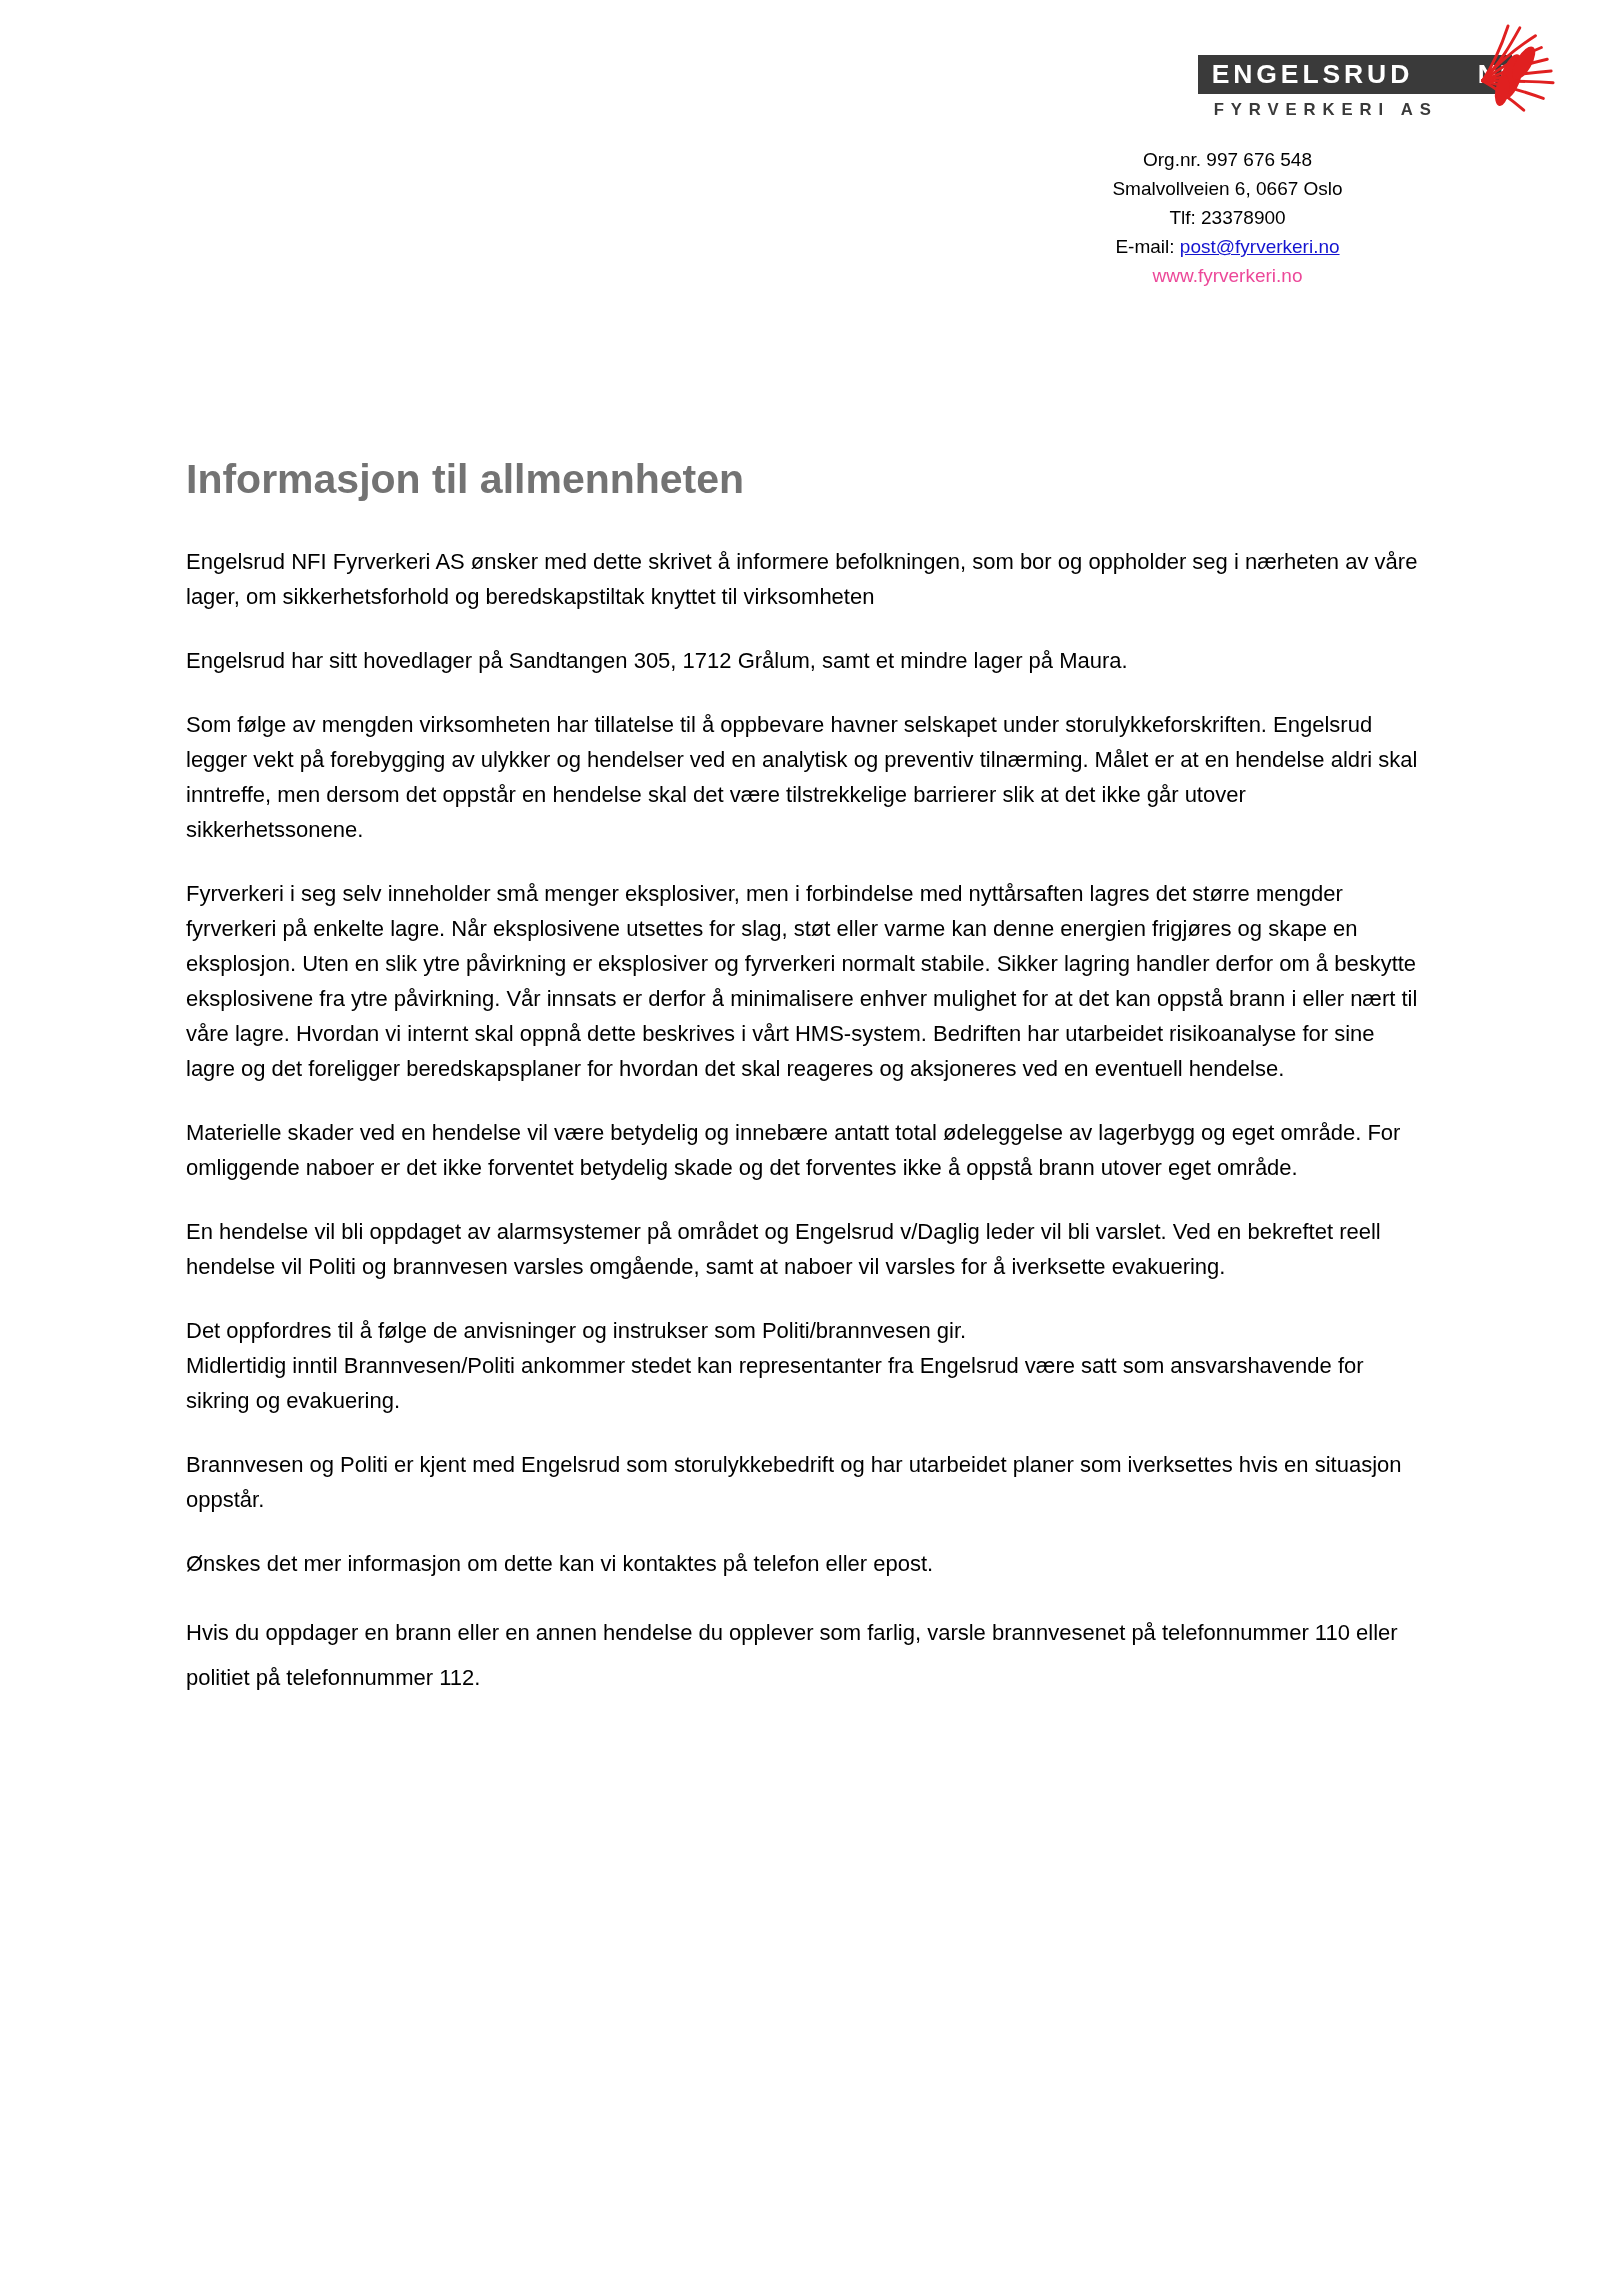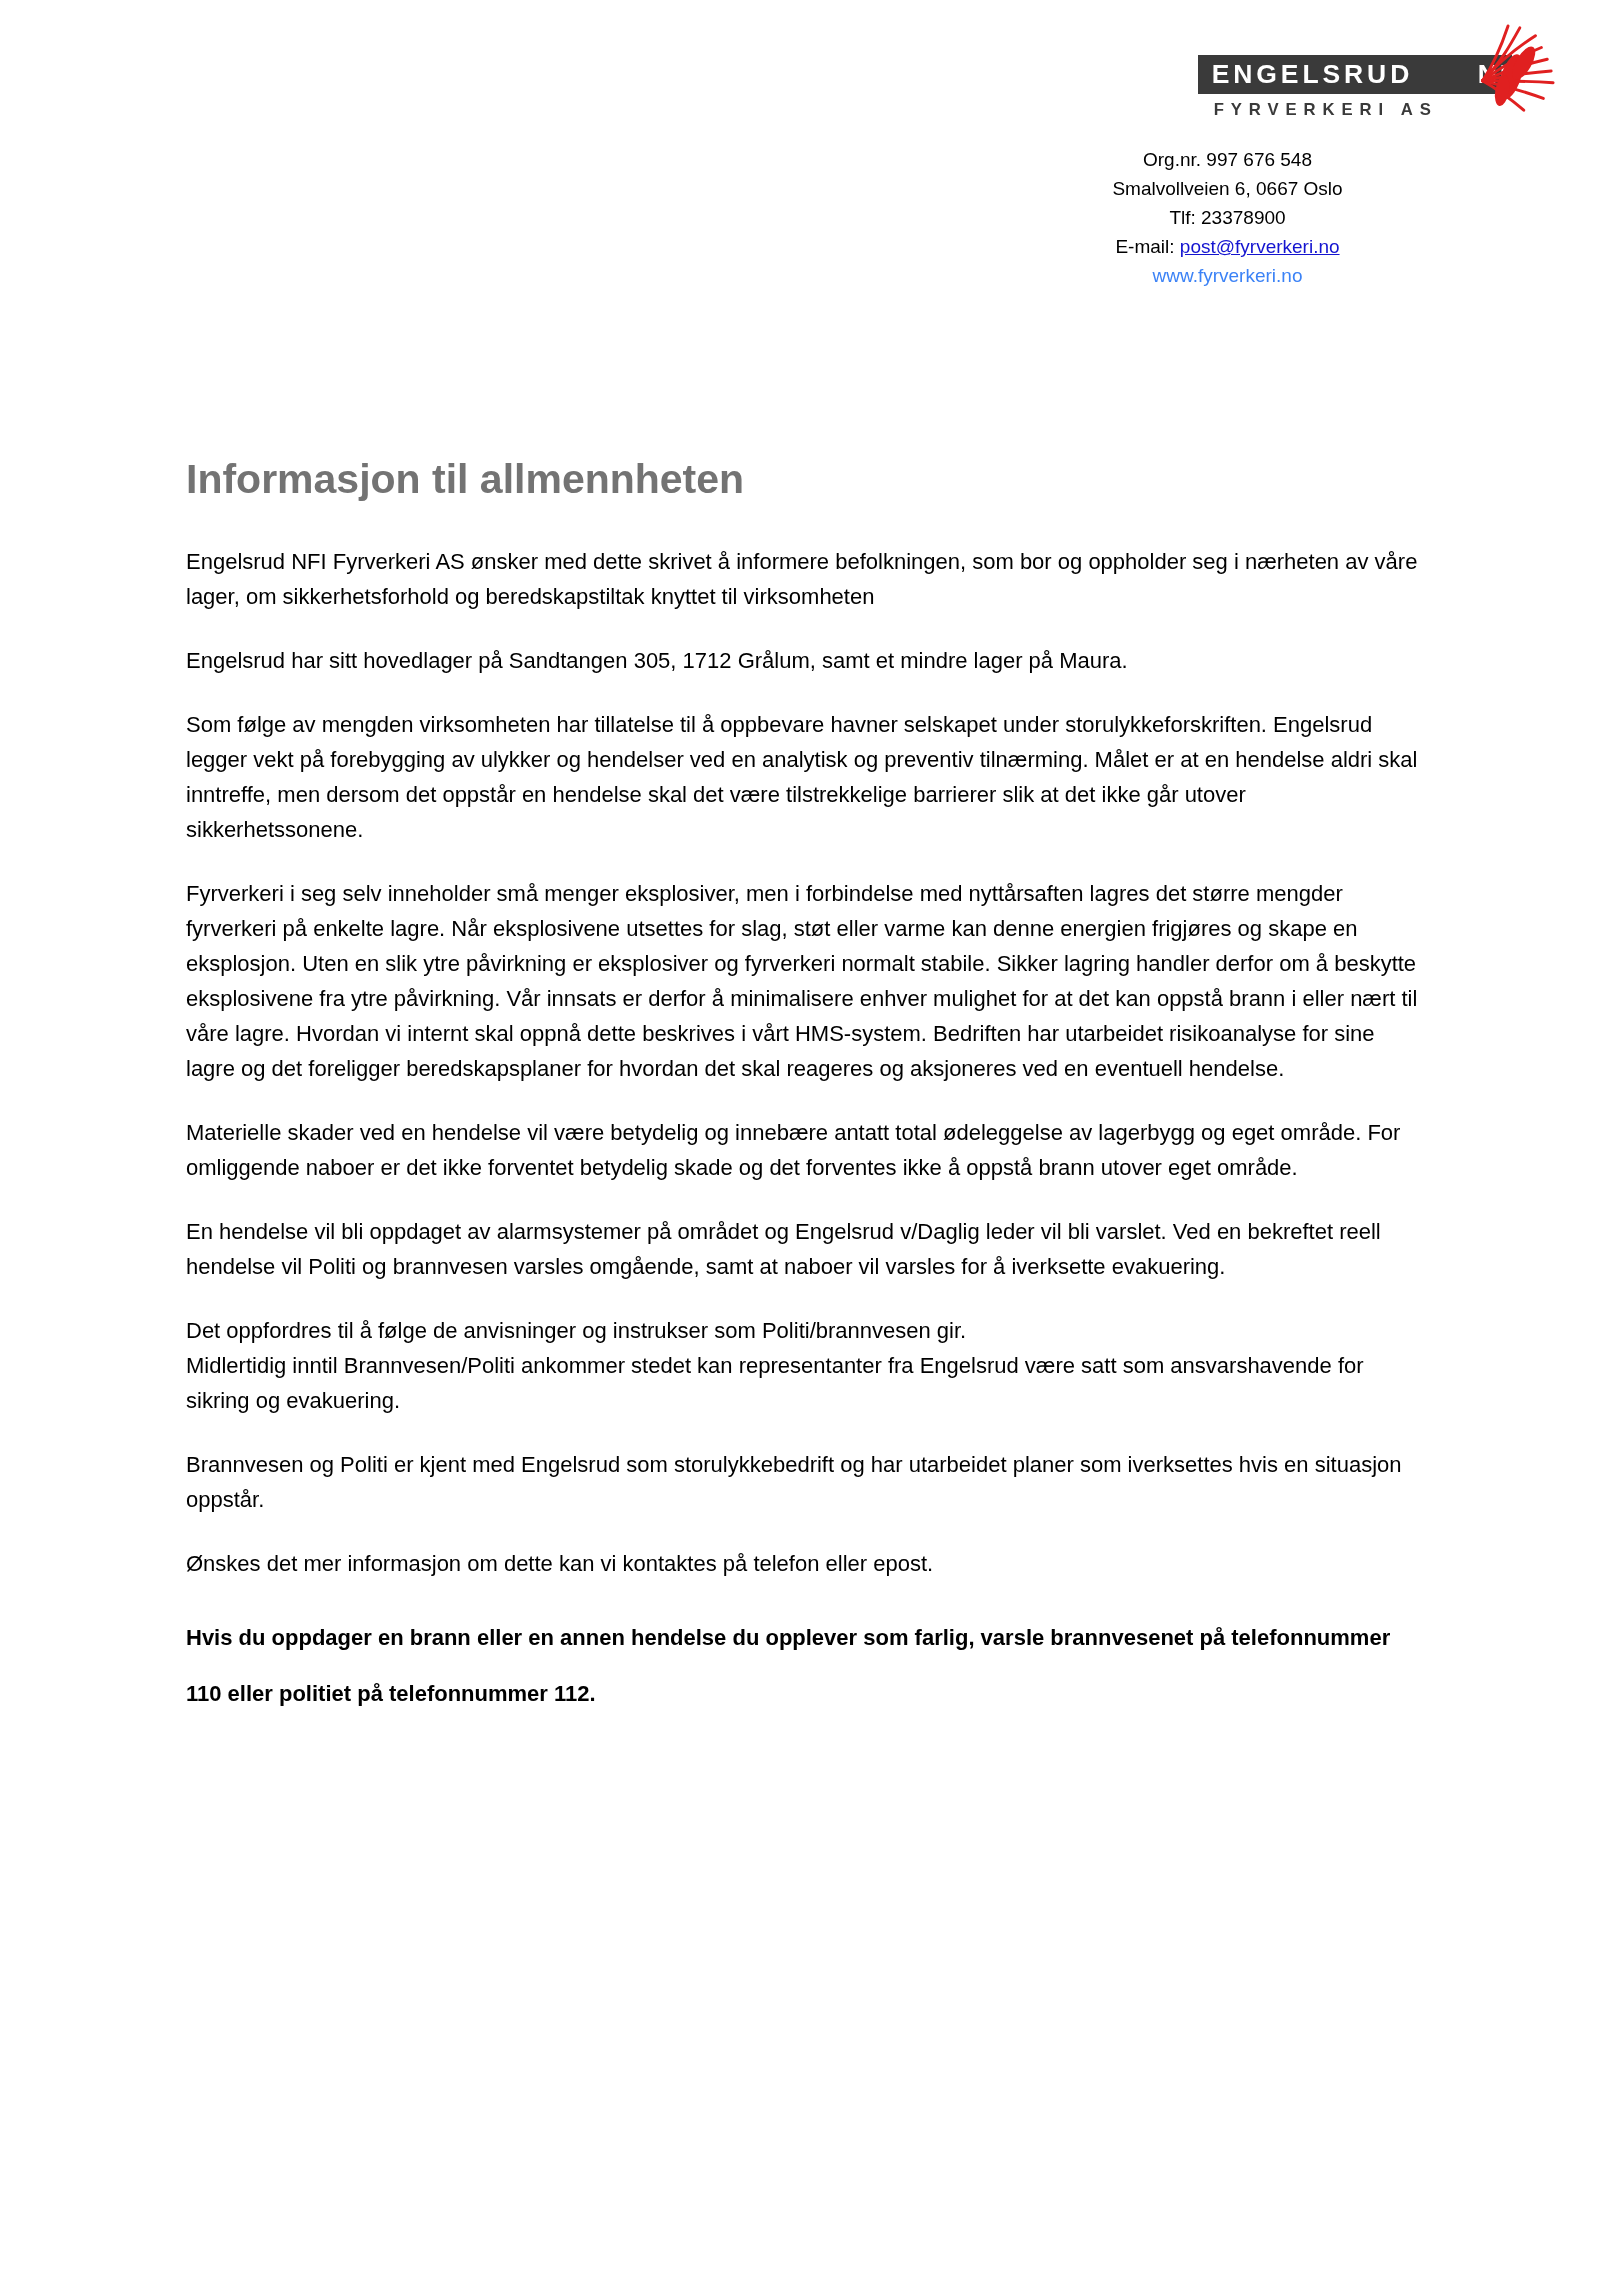--- a/index.html
+++ b/index.html
@@ -95,21 +95,21 @@
     margin-top: 17.6px;
     font-size: 19px;
     line-height: 29px;
     color: #000000;
     text-align: center;
   }
   .contact .link {
     color: #1414d0;
   }
   .contact .plain-url {
-    color: #3b82f6;
+    color: #ec4899;
   }
 
   
   .content {
     position: absolute;
     left: 186px;
     top: 456px;
     width: 1255px;
   }
   h1.doc-title {
@@ -121,22 +121,22 @@
     color: #737373;
   }
   p.para {
     font-size: 22px;
     line-height: 35px;
     margin: 0 13px 29px 0;
     color: #000000;
     text-align: left;
   }
   p.para.bold {
-    font-weight: bold;
-    line-height: 56px;
+    font-weight: normal;
+    line-height: 45px;
   }
 </style>
 </head>
 <body>
 
 <div class="page">
 
   <div class="letterhead">
 
     <div class="logo-block">

